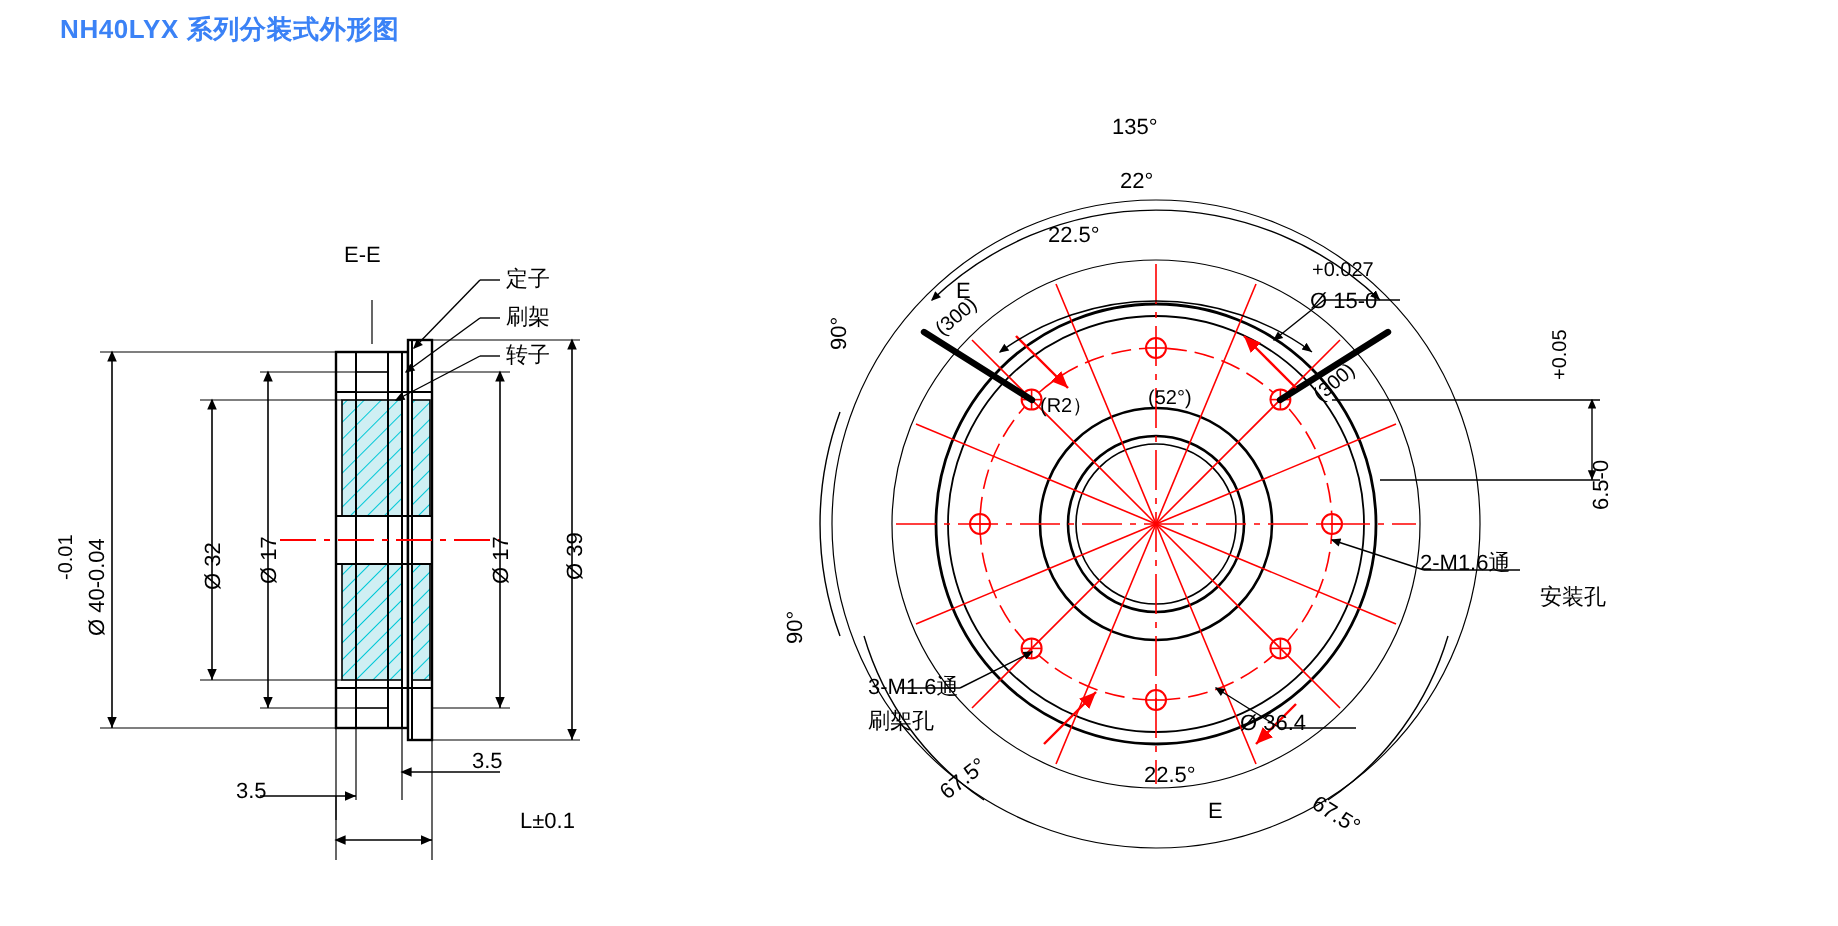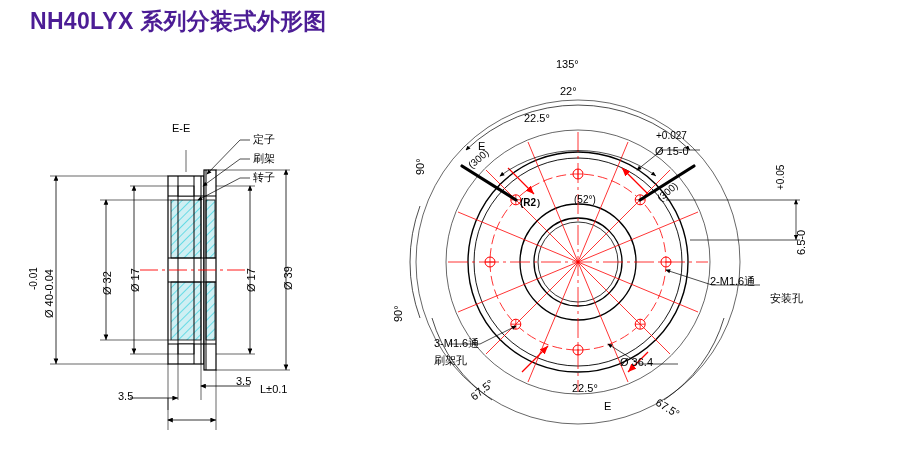--- a/index.html
+++ b/index.html
@@ -16,23 +16,23 @@
   }
   #page {
     position: relative;
     width: 919px;
     height: 463px;
   }
   #title {
     position: absolute;
     left: 30px;
     top: 6px;
-    font-size: 23px;
+    font-size: 13px;
     font-weight: bold;
-    color: #4c1d95;
+    color: #3b82f6;
     letter-spacing: 0.3px;
     white-space: nowrap;
   }
   svg.dwg {
     position: absolute;
     left: 0;
     top: 0;
     width: 919px;
     height: 463px;
   }
@@ -249,21 +249,21 @@
 
   <div class="lbl vert" style="left:43px; top:318px;">Ø 40-0.04</div>
   <div class="lbl vert small" style="left:28px; top:290px;">-0.01</div>
   <div class="lbl vert" style="left:282px; top:290px;">Ø 39</div>
   <div class="lbl vert" style="left:101px; top:295px;">Ø 32</div>
   <div class="lbl vert" style="left:129px; top:292px;">Ø 17</div>
   <div class="lbl vert" style="left:245px; top:292px;">Ø 17</div>
 
   <div class="lbl" style="left:118px; top:390px;">3.5</div>
   <div class="lbl" style="left:236px; top:375px;">3.5</div>
-  <div class="lbl" style="left:222px; top:383px;padding-left:38px;">L±0.1</div>
+  <div class="lbl" style="left:222px; top:405px;padding-left:38px;">L±0.1</div>
 
   <div class="lbl" style="left:556px; top:58px;">135°</div>
   <div class="lbl" style="left:560px; top:85px;">22°</div>
   <div class="lbl" style="left:524px; top:112px;">22.5°</div>
   <div class="lbl vert" style="left:414px; top:175px;">90°</div>
   <div class="lbl vert" style="left:392px; top:322px;">90°</div>
   <div class="lbl" style="left:468px; top:393px; transform:rotate(-38deg); transform-origin:left top;">67.5°</div>
   <div class="lbl" style="left:660px; top:396px; transform:rotate(32deg); transform-origin:left top;">67.5°</div>
   <div class="lbl" style="left:572px; top:382px;">22.5°</div>
 
@@ -280,16 +280,16 @@
   <div class="lbl" style="left:725px; top:291px;margin-left:45px;">安装孔</div>
 
   <div class="lbl" style="left:434px; top:336px;">3-M1.6通</div>
   <div class="lbl" style="left:434px; top:353px;">刷架孔</div>
 
   <div class="lbl" style="left:620px; top:356px;">Ø 36.4</div>
 
   <div class="lbl small" style="left:466px; top:162px; transform:rotate(-40deg); transform-origin:left top;">(300)</div>
   <div class="lbl small" style="left:655px; top:195px; transform:rotate(-40deg); transform-origin:left top;">(300)</div>
 
-  <div class="lbl small" style="left:520px; top:196px;font-weight:bold;">(R2）</div>
+  <div class="lbl small" style="left:520px; top:196px;">(R2）</div>
   <div class="lbl small" style="left:574px; top:194px;text-align:center;">(52°)</div>
 
 </div>
 
 </body></html>

